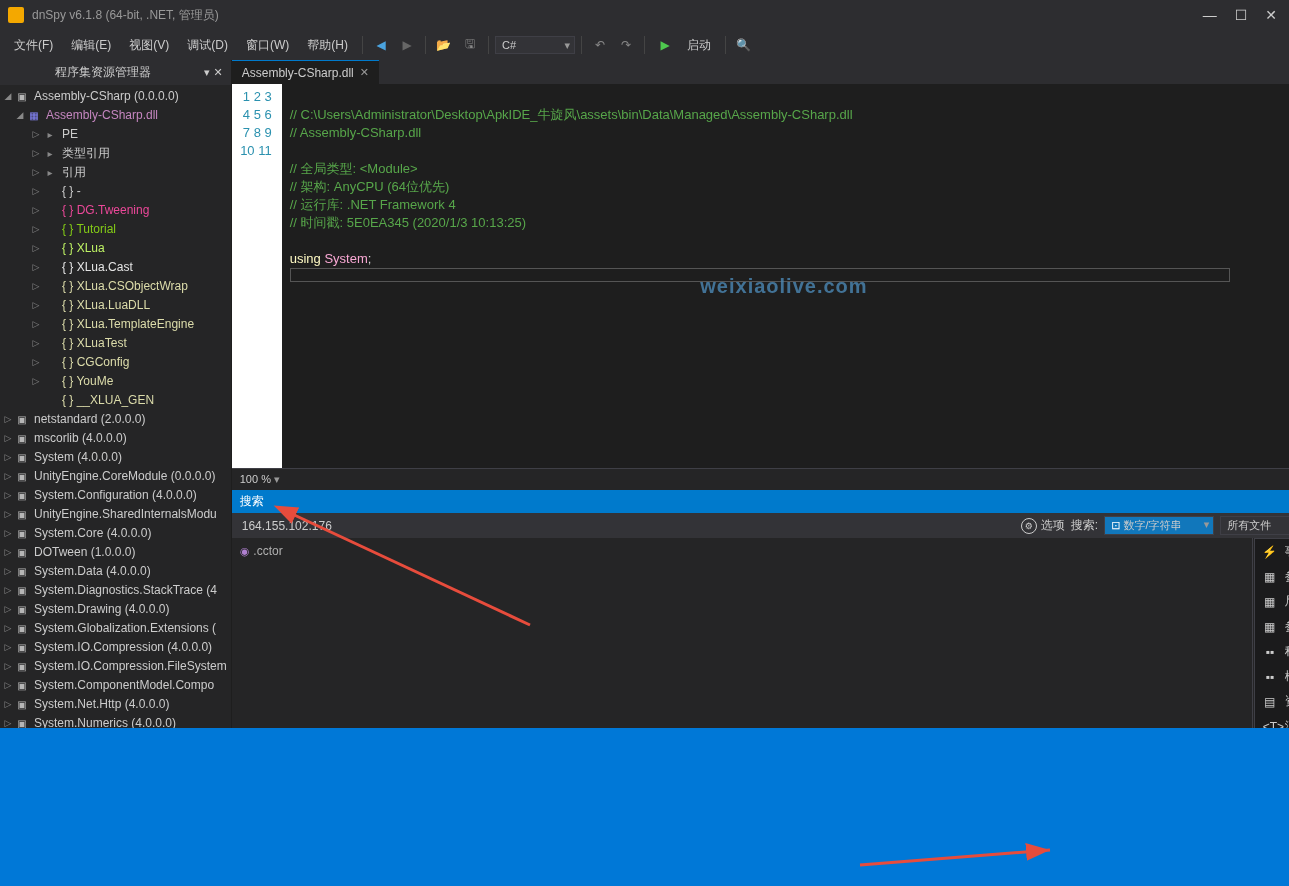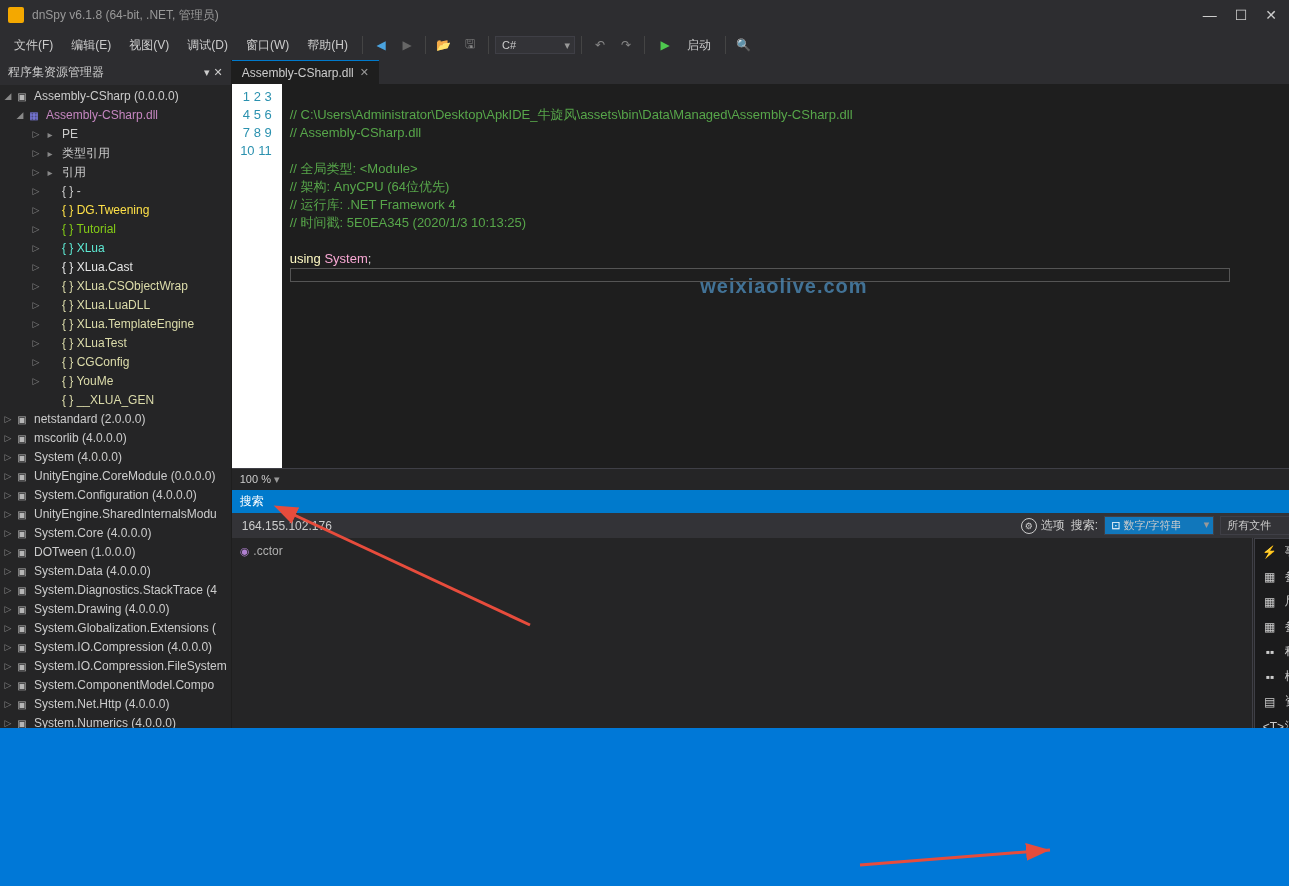--- a/index.html
+++ b/index.html
@@ -13,21 +13,21 @@
 .menubar { height: 30px; background: #2d2d30; display: flex; align-items: center; padding: 0 6px; gap: 2px; }
 .menubar .menu-item { padding: 4px 8px; color: #ccc; cursor: pointer; font-size: 12px; }
 .menubar .sep { width: 1px; height: 18px; background: #444; margin: 0 4px; }
 .menubar .tb-btn { width: 20px; height: 20px; display: inline-flex; align-items: center; justify-content: center; cursor: pointer; margin: 0 2px; }
 .menubar .dropdown { background: #333337; border: 1px solid #3f3f46; color: #ccc; padding: 2px 20px 2px 6px; font-size: 11px; min-width: 80px; position: relative; }
 .menubar .dropdown::after { content: "▾"; position: absolute; right: 4px; color: #999; }
 .menubar .start-btn { color: #4ec94e; margin-left: 4px; }
 .content { flex: 1; display: flex; overflow: hidden; }
 .sidebar { width: 256px; background: #252526; display: flex; flex-direction: column; border-right: 1px solid #1e1e1e; }
 .panel-header { background: #2d2d30; padding: 4px 8px; display: flex; align-items: center; color: #ccc; font-size: 12px; }
-.panel-header .title { flex: 1; }
+.panel-header .title { flex: 1; margin-left: 47px; }
 .panel-header .icon-btn { margin-left: 4px; color: #ccc; cursor: pointer; font-size: 11px; }
 .tree { flex: 1; overflow: auto; padding: 2px 0; }
 .tree-item { display: flex; align-items: center; padding: 1px 4px; cursor: pointer; white-space: nowrap; font-size: 12px; line-height: 17px; }
 .tree-item .arrow { width: 12px; display: inline-block; text-align: center; color: #888; font-size: 9px; }
 .tree-item .arrow.expanded::before { content: "◢"; }
 .tree-item .arrow.collapsed::before { content: "▷"; }
 .tree-item .icon { width: 16px; height: 14px; display: inline-flex; align-items: center; justify-content: center; margin-right: 4px; font-size: 10px; }
 .tree-item.lvl0 { padding-left: 2px; }
 .tree-item.lvl1 { padding-left: 14px; }
 .tree-item.lvl2 { padding-left: 30px; }
@@ -143,31 +143,31 @@
             <span>引用</span>
           </div>
           <div class="tree-item lvl2">
             <span class="arrow collapsed"></span>
             <span class="icon"></span>
             <span>{ }  -</span>
           </div>
           <div class="tree-item lvl2">
             <span class="arrow collapsed"></span>
             <span class="icon"></span>
-            <span style="color: #fde047;">{ }  DG.Tweening</span>
+            <span style="color: #ec4899;">{ }  DG.Tweening</span>
           </div>
           <div class="tree-item lvl2">
             <span class="arrow collapsed"></span>
             <span class="icon"></span>
             <span style="color: #84cc16;">{ }  Tutorial</span>
           </div>
           <div class="tree-item lvl2">
             <span class="arrow collapsed"></span>
             <span class="icon"></span>
-            <span style="color: #5eead4;">{ }  XLua</span>
+            <span style="color: #bef264;">{ }  XLua</span>
           </div>
           <div class="tree-item lvl2">
             <span class="arrow collapsed"></span>
             <span class="icon"></span>
             <span style="color: #e5e5e5;">{ }  XLua.Cast</span>
           </div>
           <div class="tree-item lvl2">
             <span class="arrow collapsed"></span>
             <span class="icon"></span>
             <span style="color: rgb(220, 220, 170);">{ }  XLua.CSObjectWrap</span>

